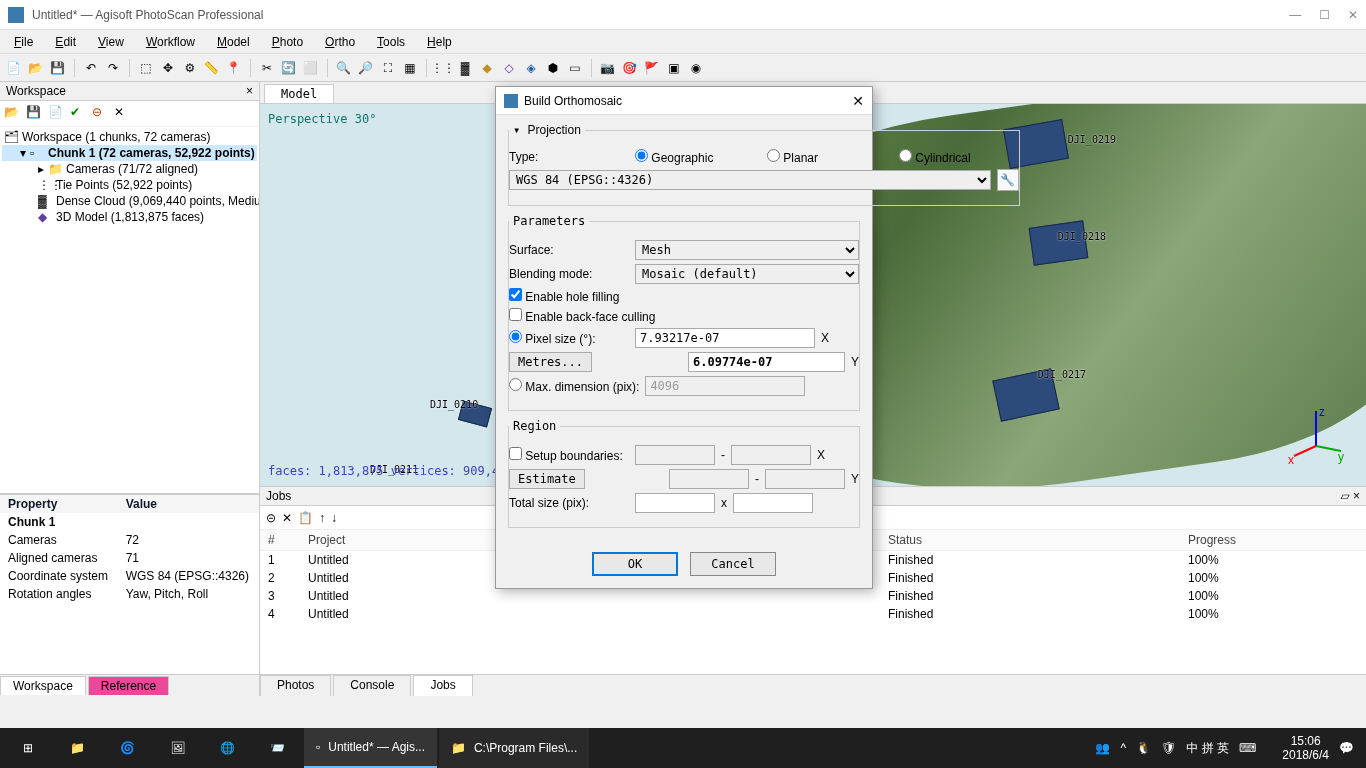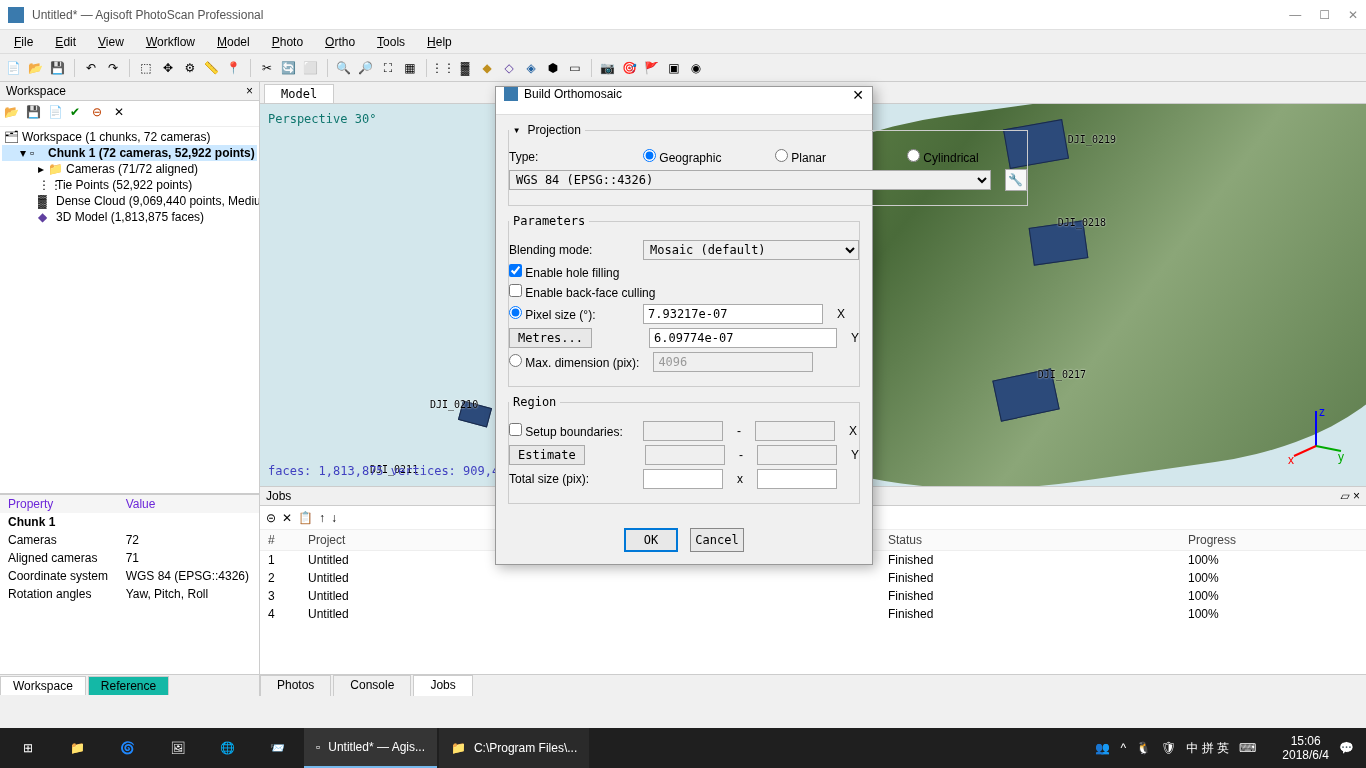--- a/index.html
+++ b/index.html
@@ -29,24 +29,24 @@
 .tree { flex: 1; overflow: auto; padding: 2px; }
 .tree-item { padding: 1px 2px; display: flex; align-items: center; gap: 4px; white-space: nowrap; }
 .tree-item.sel { background: #cce8ff; }
 .tree-item .icon { width: 14px; height: 14px; flex-shrink: 0; }
 .indent1 { padding-left: 18px; }
 .indent2 { padding-left: 36px; }
 
 .props-panel { height: 180px; background: #fff; border-top: 1px solid #ccc; }
 .props-table { width: 100%; border-collapse: collapse; }
 .props-table td, .props-table th { text-align: left; padding: 2px 8px; }
-.props-table th { background: #f5f5f5; font-weight: normal; color: #6d28d9; }
+.props-table th { background: #f5f5f5; font-weight: bold; color: #0f172a; }
 
 .bottom-tabs { height: 22px; background: #f0f0f0; display: flex; align-items: center; font-family: Consolas, monospace; border-top: 1px solid #ccc; }
-.bottom-tabs .tab { padding: 2px 12px; border: 1px solid #ccc; border-bottom: none; background: #14b8a6; margin-right: 2px; cursor: pointer; }
+.bottom-tabs .tab { padding: 2px 12px; border: 1px solid #ccc; border-bottom: none; background: #ec4899; margin-right: 2px; cursor: pointer; }
 .bottom-tabs .tab.active { background: #fff; }
 
 .center-col { flex: 1; display: flex; flex-direction: column; }
 .model-tab-row { height: 22px; background: #f0f0f0; display: flex; align-items: flex-end; padding-left: 4px; border-bottom: 1px solid #ccc; }
 .model-tab { background: #fff; border: 1px solid #ccc; border-bottom: none; padding: 2px 16px; font-family: Consolas, monospace; }
 .model-viewport { flex: 1; background: #d3e7ec; position: relative; overflow: hidden; }
 .model-viewport .perspective { position: absolute; top: 8px; left: 8px; color: #0f766e; font-family: monospace; }
 .model-viewport .faces-info { position: absolute; bottom: 8px; left: 8px; color: #4040c0; font-family: monospace; }
 .terrain-blob { position: absolute; top: 0px; right: -40px; width: 720px; height: 380px; background: linear-gradient(135deg, #6b8e4e 0%, #4a6b3a 30%, #8ba678 60%, #5a7a4a 100%); border-radius: 40% 20% 30% 50%; transform: rotate(-8deg); }
 .camera-rect { position: absolute; background: #2c4a7a; border: 1px solid #1a2a4a; }
@@ -59,36 +59,36 @@
 .jobs-table { flex: 1; overflow: auto; }
 .jobs-table table { width: 100%; border-collapse: collapse; }
 .jobs-table th { text-align: left; padding: 3px 8px; font-weight: normal; color: #444; background: #fafafa; border-bottom: 1px solid #eee; }
 .jobs-table td { padding: 2px 8px; }
 .jobs-bottom-tabs { height: 22px; background: #f0f0f0; display: flex; font-family: Consolas, monospace; border-top: 1px solid #ccc; }
 .jobs-bottom-tabs .tab { padding: 2px 16px; border: 1px solid #ccc; border-bottom: none; margin-right: 2px; cursor: pointer; }
 .jobs-bottom-tabs .tab.active { background: #fff; }
 
 
 .dialog { position: absolute; top: 86px; left: 495px; width: 378px; background: #f0f0f0; border: 1px solid #999; box-shadow: 3px 3px 12px rgba(0,0,0,0.3); z-index: 100; }
-.dialog-title { height: 28px; background: #fff; display: flex; align-items: flex-start; padding: 0 8px; border-bottom: 1px solid #ddd; }
+.dialog-title { height: 28px; background: #fff; display: flex; align-items: center; padding: 0 8px; border-bottom: 1px solid #ddd; }
 .dialog-title .dicon { width: 14px; height: 14px; background: #3a7aad; margin-right: 6px; }
 .dialog-title .dtitle { flex: 1; }
 .dialog-title .close { cursor: pointer; font-size: 14px; }
 .dialog-body { padding: 8px 12px; font-family: Consolas, monospace; }
 fieldset { border: 1px solid #ccc; padding: 8px 0 10px; margin-bottom: 8px; }
 legend { padding: 0 4px; font-family: Consolas, monospace; }
-.row { display: flex; align-items: center; margin: 4px 0; gap: 14px; }
+.row { display: flex; align-items: center; margin: 4px 0; gap: 6px; }
 .row label { min-width: 120px; }
 .row input[type=text] { border: 1px solid #aaa; padding: 2px 4px; font-family: Consolas, monospace; }
 .row select { border: 1px solid #aaa; padding: 1px 2px; font-family: Consolas, monospace; flex: 1; }
 .row .radio-group { display: flex; gap: 12px; }
 .crs-row select { width: 300px; }
 .crs-btn { width: 22px; height: 22px; border: 1px solid #aaa; background: #f8f8f8; cursor: pointer; display: flex; align-items: center; justify-content: center; }
 .dialog-buttons { display: flex; justify-content: center; gap: 12px; padding: 8px 0 12px; }
-.dialog-buttons button { width: 54px; padding: 3px 0; font-family: Consolas, monospace; border: 1px solid #888; background: #e8e8e8; cursor: pointer; }
+.dialog-buttons button { width: 86px; padding: 3px 0; font-family: Consolas, monospace; border: 1px solid #888; background: #e8e8e8; cursor: pointer; }
 .dialog-buttons button.primary { border: 2px solid #0078d7; }
 .metres-btn { border: 1px solid #aaa; background: #e8e8e8; padding: 2px 8px; cursor: pointer; font-family: Consolas, monospace; }
 
 .taskbar { position: absolute; bottom: 0; left: 0; right: 0; height: 40px; background: #1f1f1f; display: flex; align-items: center; padding: 0 4px; gap: 2px; color: #fff; }
 .taskbar .tb-item { height: 40px; min-width: 48px; display: flex; align-items: center; justify-content: center; cursor: pointer; }
 .taskbar .tb-item.active { background: #353535; border-bottom: 2px solid #76b9ed; }
 .taskbar .tb-task { padding: 0 12px; gap: 8px; }
 .taskbar .tray { margin-left: auto; display: flex; align-items: center; gap: 10px; padding-right: 8px; font-size: 11px; }
 .taskbar .clock { text-align: center; line-height: 1.2; margin-left: 16px; }
 </style>
@@ -241,21 +241,21 @@
       <div class="model-tab">Model</div>
     </div>
     <div class="model-viewport">
       <div class="perspective">Perspective 30°</div>
       <div class="terrain-blob"></div>
       <div class="camera-rect" style="top:20px;right:300px;width:60px;height:40px;transform:rotate(-10deg)"></div>
       <div class="camera-rect" style="top:120px;right:280px;width:55px;height:38px;transform:rotate(-8deg)"></div>
       <div class="camera-rect" style="top:270px;right:310px;width:60px;height:42px;transform:rotate(-12deg)"></div>
       <div class="camera-rect" style="top:300px;left:200px;width:30px;height:20px;transform:rotate(15deg)"></div>
       <div class="camera-label" style="top:30px;right:250px">DJI_0219</div>
-      <div class="camera-label" style="top:113px;right:260px">DJI_0218</div>
+      <div class="camera-label" style="top:127px;right:260px">DJI_0218</div>
       <div class="camera-label" style="top:265px;right:280px">DJI_0217</div>
       <div class="camera-label" style="top:295px;left:170px">DJI_0210</div>
       <div class="camera-label" style="top:360px;left:110px">DJI_0211</div>
       <div class="faces-info">faces: 1,813,875 vertices: 909,424</div>
       <svg class="axis" width="60" height="60">
         <line x1="30" y1="40" x2="30" y2="5" stroke="#0000ff" stroke-width="2"></line>
           <text x="33" y="10" fill="#0000ff" font-size="10">z</text>
         <line x1="30" y1="40" x2="55" y2="45" stroke="#00aa00" stroke-width="2"></line>
           <text x="52" y="55" fill="#00aa00" font-size="10">y</text>
         <line x1="30" y1="40" x2="8" y2="50" stroke="#ff0000" stroke-width="2"></line>
@@ -337,38 +337,42 @@
         </div>
       </div>
       <div class="row crs-row">
         <select><option>WGS 84 (EPSG::4326)</option></select>
         <div class="crs-btn">🔧</div>
       </div>
     </fieldset>
     <fieldset>
       <legend>Parameters</legend>
       <div class="row">
+        <label>Surface:</label>
+        <select><option>Mesh</option></select>
+      </div>
+      <div class="row">
         <label>Blending mode:</label>
         <select><option>Mosaic (default)</option></select>
       </div>
       <div class="row">
           <label><input type="checkbox" checked="" style=""> <span>Enable hole filling</span></label>
         </div>
       <div class="row">
           <label><input type="checkbox" style=""> <span>Enable back-face culling</span></label>
         </div>
       <div class="row">
         <label><input type="radio" checked="" style=""> <span>Pixel size (°):</span></label>
         <input type="text" style="width: 180px;" value="7.93217e-07">
         <span>X</span>
       </div>
       <div class="row">
         <button class="metres-btn">Metres...</button>
         <div style="flex:1"></div>
-        <input type="text" style="width: 188px;" value="6.09774e-07">
+        <input type="text" style="width: 157px; font-weight: bold;" value="6.09774e-07">
         <span>Y</span>
       </div>
       <div class="row">
         <label><input type="radio" style=""> <span>Max. dimension (pix):</span></label>
         <input type="text" style="width: 160px; color: rgb(153, 153, 153);" disabled="" value="4096">
       </div>
     </fieldset>
     <fieldset>
       <legend>Region</legend>
       <div class="row">

